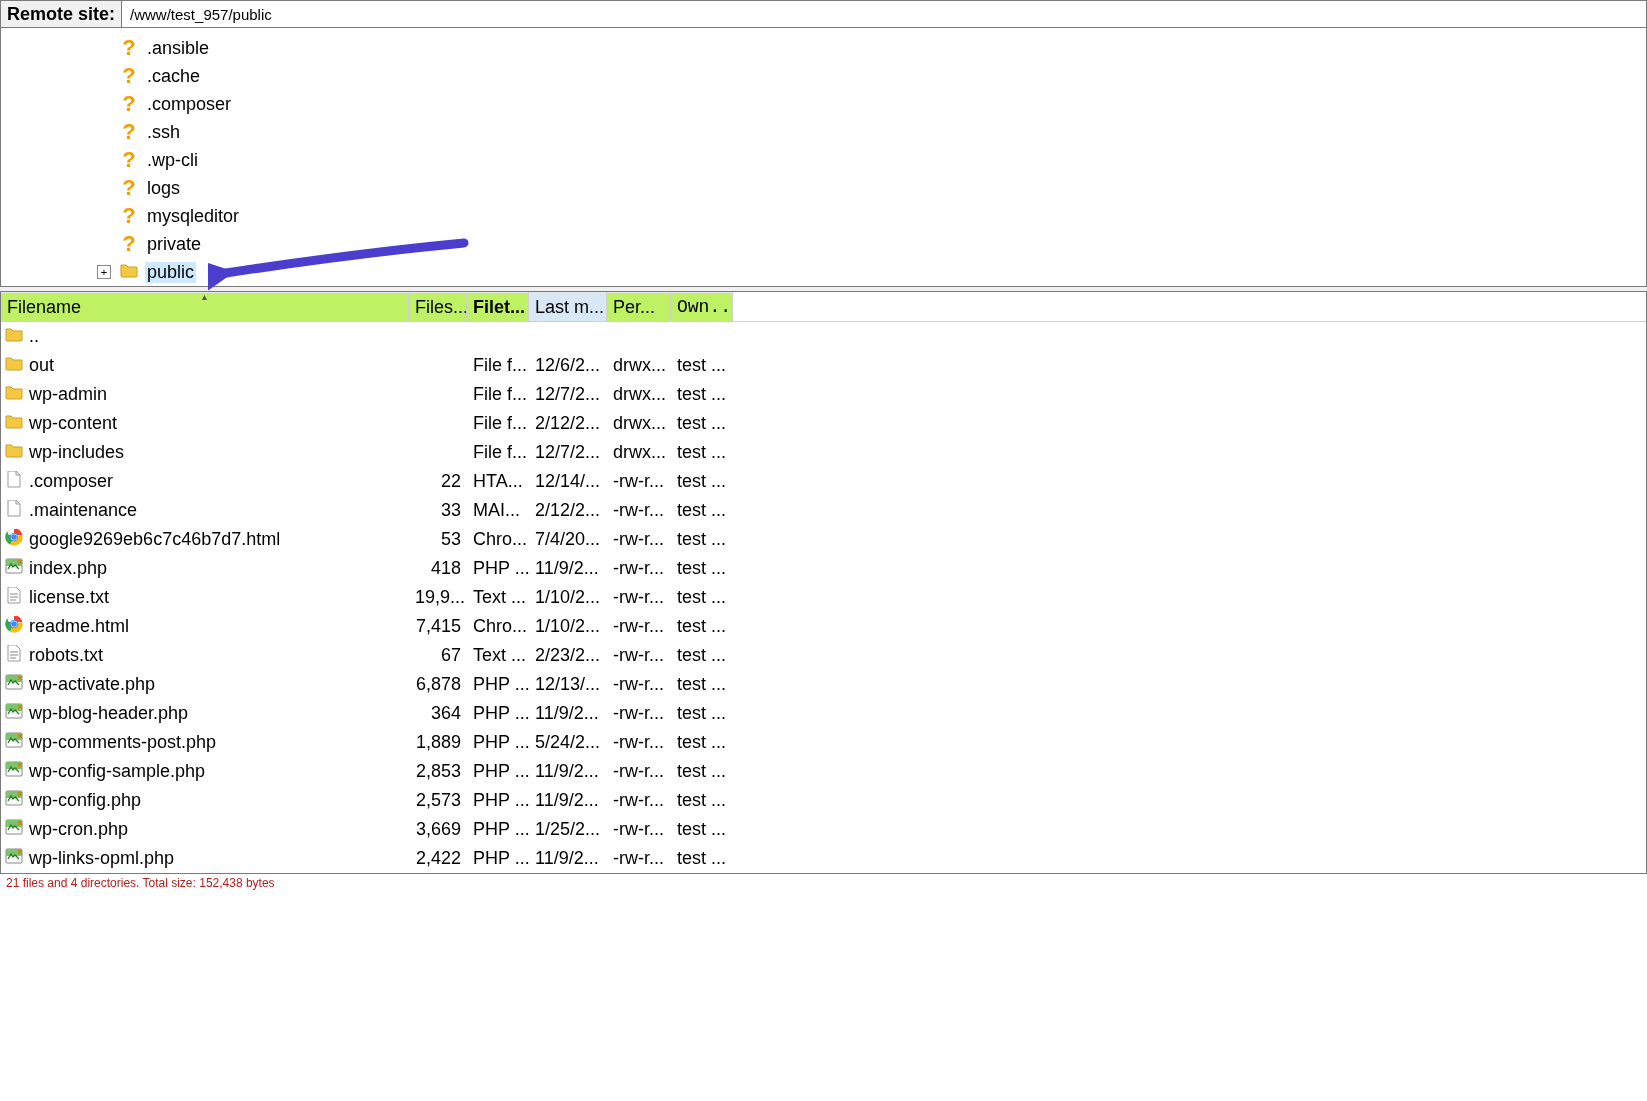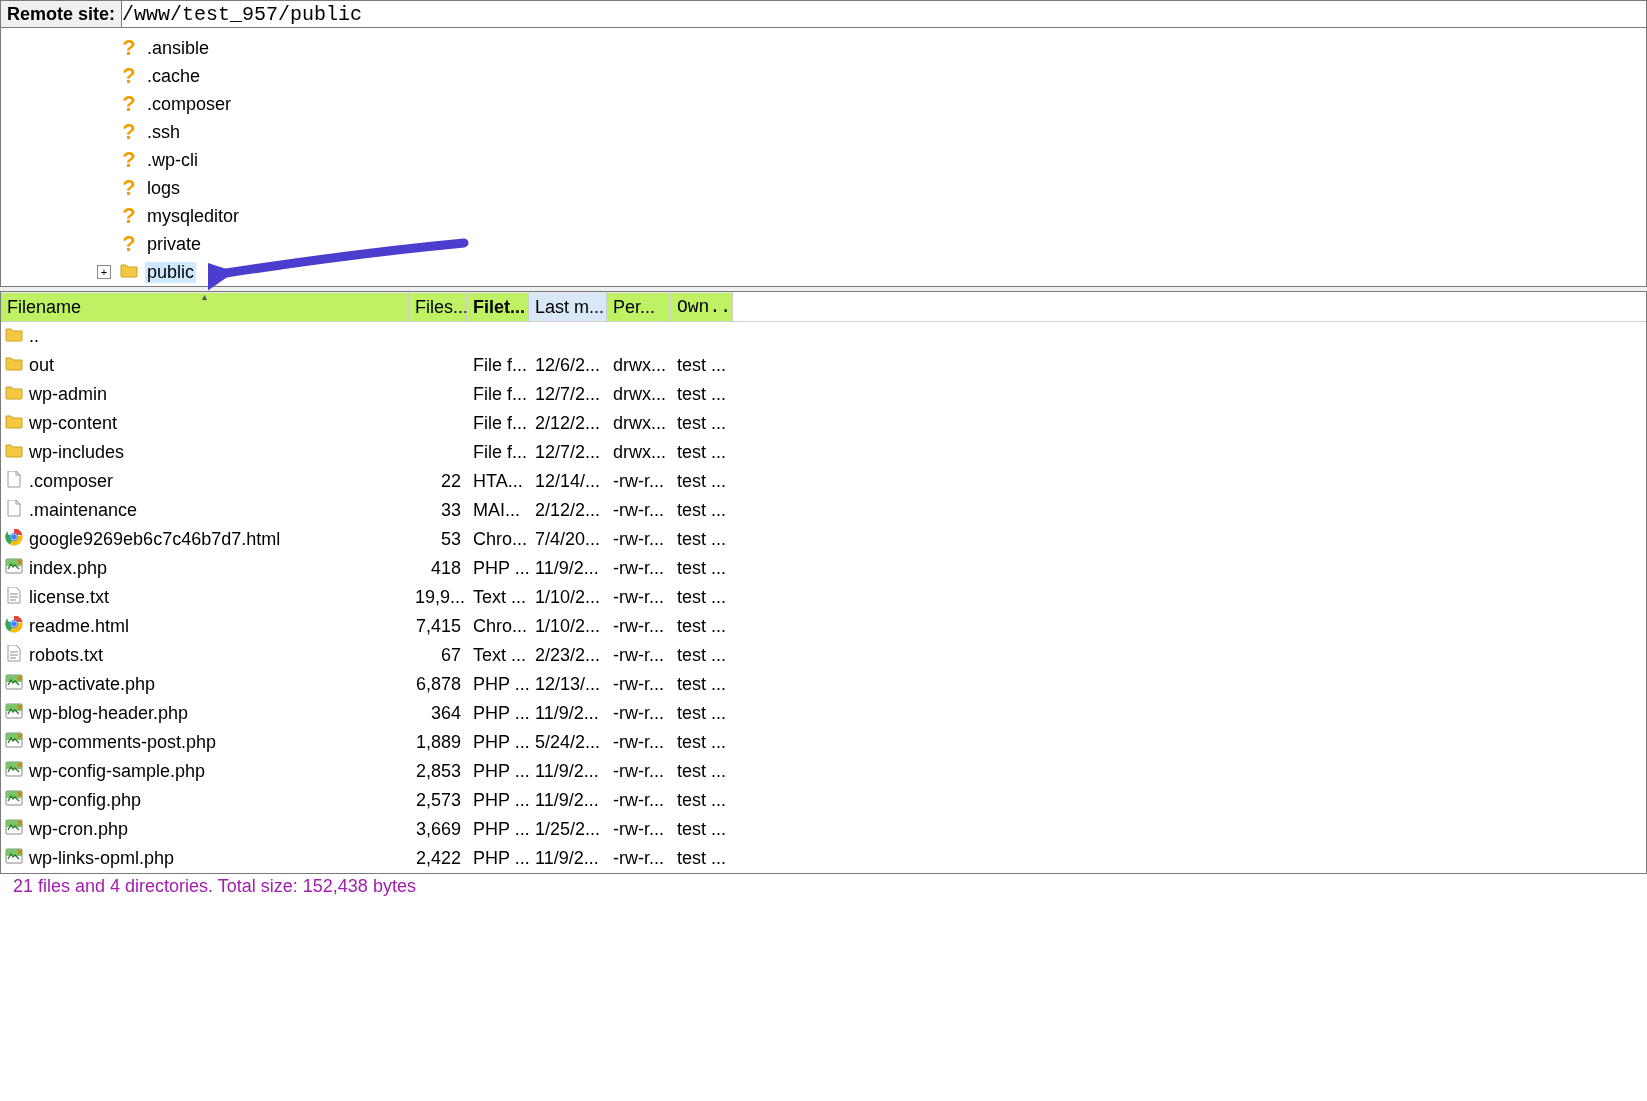--- a/index.html
+++ b/index.html
@@ -23,24 +23,24 @@
   .remote-label {
     padding: 2px 6px;
     border-right: 1px solid #7a7a7a;
     background: #f0f0f0;
     font-size: 18px;
     display:flex;align-items:center;font-weight:bold;
   }
   .remote-path {
     flex: 1;
     border: none;
-    font-size: 20px;
-    padding: 2px 0;
+    font-size: 15px;
+    padding: 2px 8px;
     outline: none;
-    font-family: Liberation Mono, monospace;
+    font-family: Liberation Sans, sans-serif;
   }
   
   .tree-pane {
     height: 258px;
     overflow: hidden;
     border-left: 1px solid #7a7a7a;
     border-right: 1px solid #7a7a7a;
     position: relative;
     padding-top: 6px;
   }
@@ -128,23 +128,23 @@
   }
   .file-row .cell { white-space: nowrap; overflow: hidden; padding: 0 6px; font-size: 18px; }
   .cell.name { flex: 0 0 408px; display:flex; align-items:center; gap:6px; padding-left:4px;}
   .cell.size { flex: 0 0 58px; text-align: right; }
   .cell.type { flex: 0 0 62px; }
   .cell.modified { flex: 0 0 78px; }
   .cell.perm { flex: 0 0 64px; }
   .cell.owner { flex: 0 0 62px; }
   .cell .fi { width:18px; height:18px; display:flex;align-items:center;justify-content:center; }
   .status-bar {
-    font-size: 18px;
-    padding: 2px 13px;
-    color: #a21caf;
+    font-size: 12px;
+    padding: 2px 6px;
+    color: #b91c1c;
   }
   
   .annot-arrow {
     position: absolute;
     left: 208px;
     top: 233px;
     pointer-events: none;
   }
 </style>
 </head>

